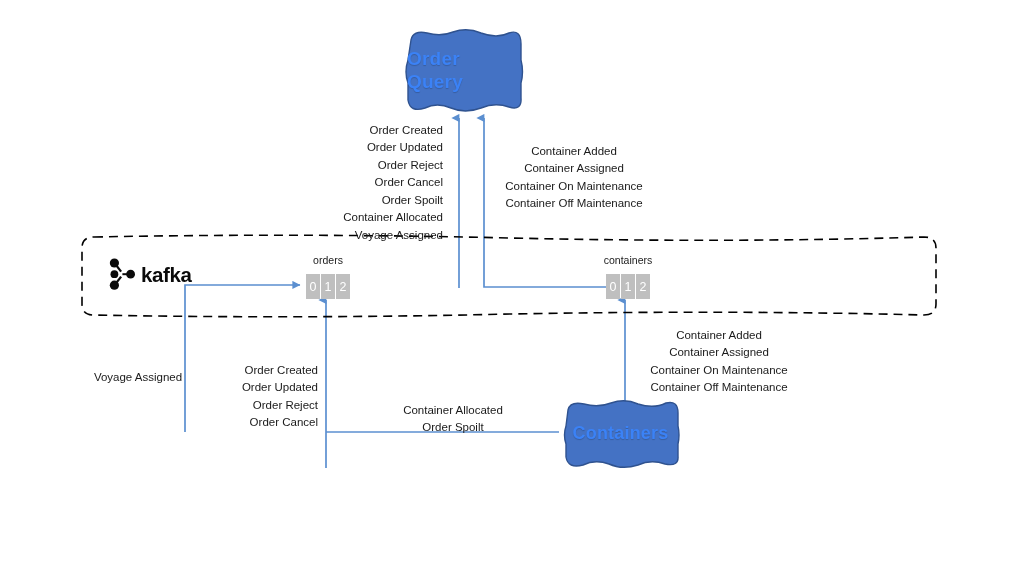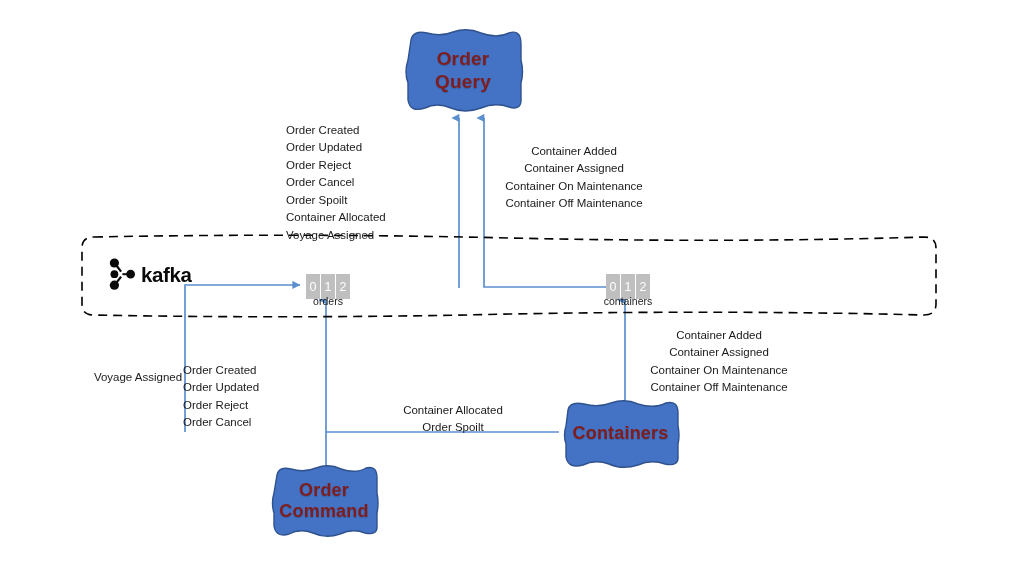--- a/index.html
+++ b/index.html
@@ -26,23 +26,22 @@
     width: 1024px;
     height: 576px;
   }
 
   
   .node {
     position: absolute;
     display: flex;
     align-items: center;
     justify-content: center;
-    color: #7f1d1d;
+    color: #3b82f6;
     font-weight: bold;
-    text-align: center;
     line-height: 1.18;
     letter-spacing: .2px;
     z-index: 5;
   }
   .node .node-label {
     position: relative;
     z-index: 2;
     padding: 0 6px;
     text-shadow: 0 1px 1px rgba(0,0,0,.18);
   }
@@ -83,21 +82,20 @@
     z-index: 4;
   }
   .topic-name {
     position: absolute;
     left: 50%;
     transform: translateX(-50%);
     top: -20px;
     white-space: nowrap;
     font-size: 10.5px;
     color: #1a1a1a;
-    margin-top: 41px;
   }
   .partitions {
     display: flex;
     gap: 1px;
   }
   .partition {
     width: 14px;
     height: 25px;
     background: #bfbfbf;
     color: #ffffff;
@@ -111,21 +109,21 @@
 
   
   .edge-label {
     position: absolute;
     font-size: 11.5px;
     color: #1a1a1a;
     line-height: 1.52;
     white-space: nowrap;
     z-index: 6;
   }
-  .ar { text-align: left; }
+  .ar { text-align: right; }
   .al { text-align: center; }
   .ac { text-align: center; }
 
   #lbl-order-events-up     { left: 286px; top: 122px; width: 157px; }
   #lbl-container-events-up { left: 484px; top: 143px; width: 180px; }
   #lbl-voyage-assigned     { left: 93px;  top: 369px; width: 90px;  }
   #lbl-order-events-down   { left: 183px; top: 362px; width: 135px; }
   #lbl-container-events-dn { left: 629px; top: 327px; width: 180px; }
   #lbl-alloc-spoilt        { left: 363px; top: 402px; width: 180px; }
 </style>
@@ -201,32 +199,20 @@
     <svg class="cloudbg" viewBox="0 0 124 85" preserveAspectRatio="none">
       <path d="M10 12 Q 12 2 26 5 Q 40 9 52 4 Q 66 -1 80 5 Q 96 11 108 5
                Q 120 1 120 16 L120 32 Q 123 44 120 55 L120 70
                Q 121 83 108 79 Q 94 74 80 80 Q 64 86 50 80 Q 36 74 24 80
                Q 9 85 7 72 L7 55 Q 3 44 7 32 Z" fill="#4472C4" stroke="#2F528F" stroke-width="1.4"></path>
     </svg>
     <span class="node-label">Order Query</span>
   </div>
 
 
-  <div class="node" id="node-order-cmd">
-    <svg class="cloudbg" viewBox="0 0 112 74" preserveAspectRatio="none">
-      <path d="M9 11 Q 11 2 23 5 Q 36 9 48 4 Q 61 -1 73 5 Q 88 10 98 4
-               Q 109 1 109 14 L109 29 Q 111 39 109 49 L109 61
-               Q 110 72 97 69 Q 85 64 72 70 Q 58 75 45 69 Q 32 64 21 70
-               Q 8 74 6 62 L6 49 Q 3 39 6 29 Z" fill="#4472C4" stroke="#2F528F" stroke-width="1.4"></path>
-    </svg>
-    <span class="node-label">
-      <span>Order</span><br>
-      <span>Command</span>
-    </span>
-  </div>
 
   <div class="node" id="node-containers">
     <svg class="cloudbg" viewBox="0 0 123 70" preserveAspectRatio="none">
       <path d="M9 11 Q 11 2 25 5 Q 39 9 52 4 Q 66 -1 79 5 Q 95 10 107 4
                Q 119 1 119 14 L119 27 Q 121 36 119 45 L119 57
                Q 120 68 106 65 Q 92 60 79 66 Q 63 71 50 65 Q 36 60 24 66
                Q 9 70 7 58 L7 45 Q 4 36 7 27 Z" fill="#4472C4" stroke="#2F528F" stroke-width="1.4"></path>
     </svg>
     <span class="node-label">Containers</span>
   </div>

